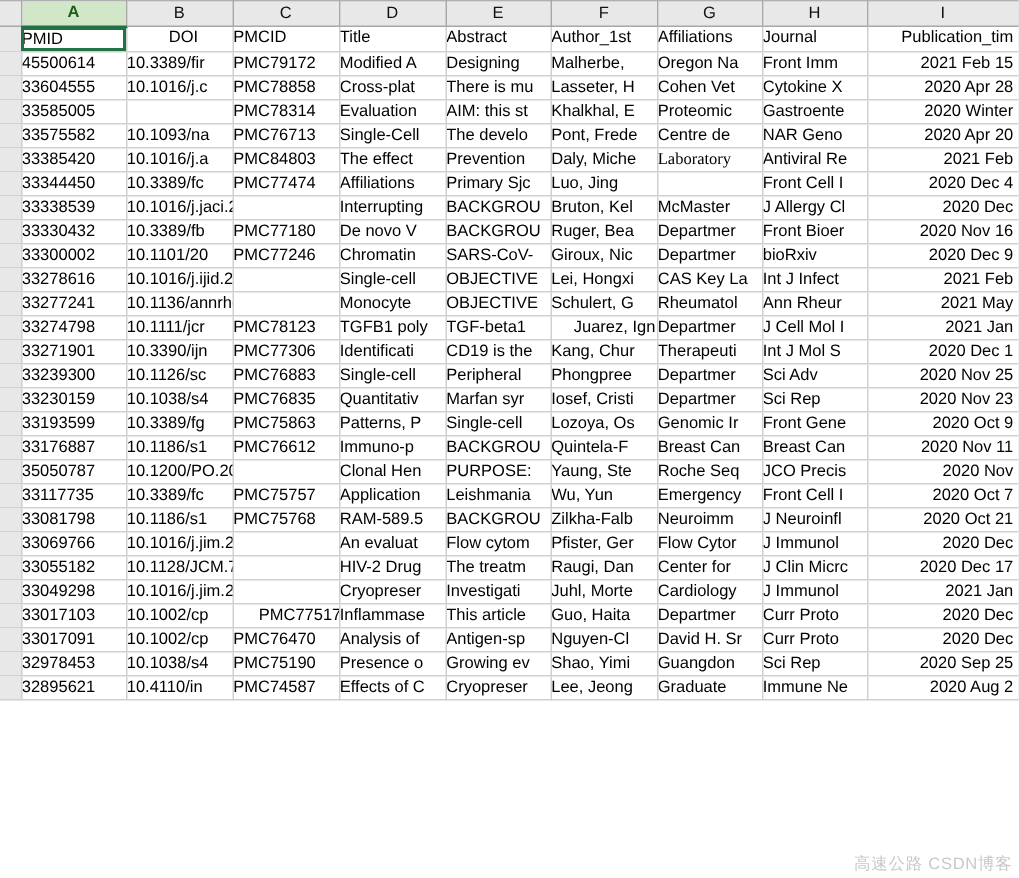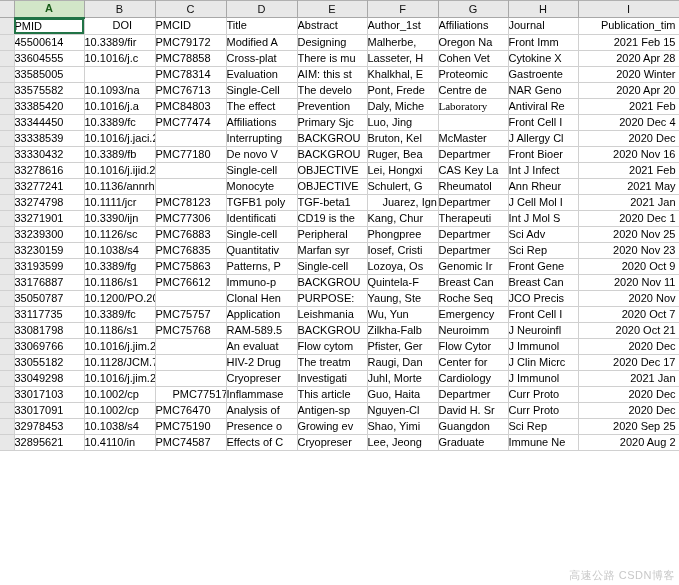--- a/index.html
+++ b/index.html
@@ -209,20 +209,32 @@
           <td class="cell" style="width: 71px;">PMC77180</td>
           <td class="cell" style="width: 71px;">De novo V</td>
           <td class="cell" style="width: 70px;">BACKGROU</td>
           <td class="cell" style="width: 71px;">Ruger, Bea</td>
           <td class="cell" style="width: 70px;">Departmer</td>
           <td class="cell" style="width: 70px;">Front Bioer</td>
           <td class="cell right" style="width: 101px;">2020 Nov 16</td>
         </tr>
         <tr>
           <td class="rowhead" style="width: 14px;"></td>
+          <td class="cell" style="width: 70px;">33300002</td>
+          <td class="cell" style="width: 71px;">10.1101/20</td>
+          <td class="cell" style="width: 71px;">PMC77246</td>
+          <td class="cell" style="width: 71px;">Chromatin</td>
+          <td class="cell" style="width: 70px;">SARS-CoV-</td>
+          <td class="cell" style="width: 71px;">Giroux, Nic</td>
+          <td class="cell" style="width: 70px;">Departmer</td>
+          <td class="cell" style="width: 70px;">bioRxiv</td>
+          <td class="cell right" style="width: 101px;">2020 Dec 9</td>
+        </tr>
+        <tr>
+          <td class="rowhead" style="width: 14px;"></td>
           <td class="cell" style="width: 70px;">33278616</td>
           <td class="cell" style="width: 71px;">10.1016/j.ijid.2020.11.</td>
           <td class="cell" style="width: 71px;"></td>
           <td class="cell" style="width: 71px;">Single-cell</td>
           <td class="cell" style="width: 70px;">OBJECTIVE</td>
           <td class="cell" style="width: 71px;">Lei, Hongxi</td>
           <td class="cell" style="width: 70px;">CAS Key La</td>
           <td class="cell" style="width: 70px;">Int J Infect</td>
           <td class="cell right" style="width: 101px;">2021 Feb</td>
         </tr>

